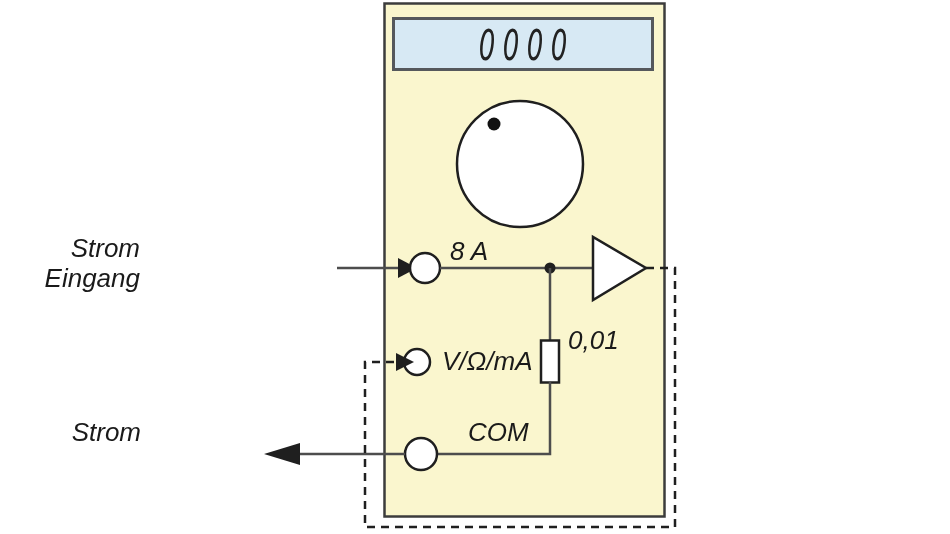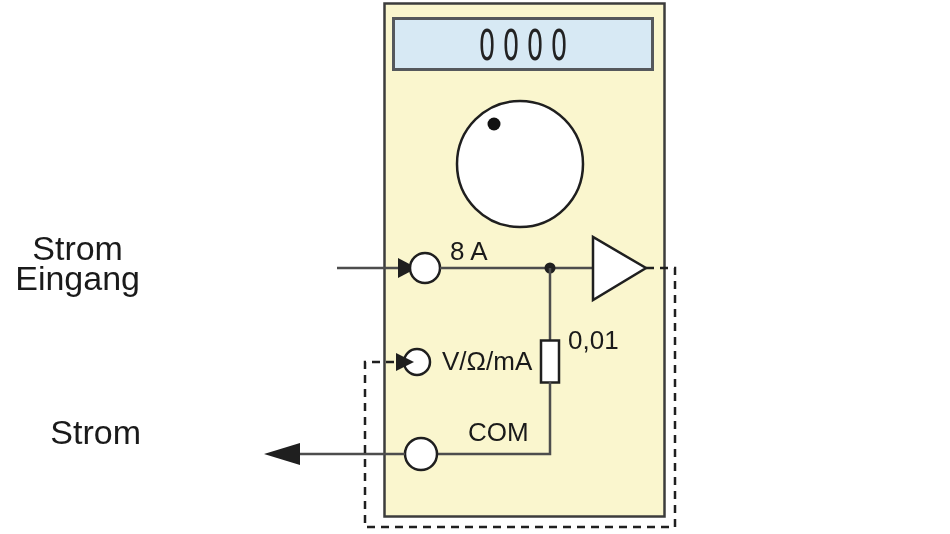--- a/index.html
+++ b/index.html
@@ -15,20 +15,21 @@
   * { margin: 0; padding: 0; box-sizing: border-box; }
   html, body { background: var(--page-bg); }
   .stage {
     position: relative;
     width: 758px;
     height: 534px;
     background: var(--page-bg);
     overflow: hidden;
     font-family: "Liberation Sans", sans-serif;
     color: var(--text);
+    font-style: italic;
   }
   .stage svg { position: absolute; left: 0; top: 0; }
 
   
   .body-rect   { fill: var(--body-fill); stroke: var(--body-stroke); stroke-width: 2.5; }
   .lcd-rect    { fill: var(--display-fill); stroke: var(--display-stroke); stroke-width: 3; }
   .knob        { fill: #ffffff; stroke: var(--outline); stroke-width: 2.5; }
   .knob-dot    { fill: #111111; }
   .wire        { stroke: var(--wire); stroke-width: 2.5; fill: none; }
   .shape       { fill: #ffffff; stroke: var(--outline); stroke-width: 2.5; }
@@ -40,22 +41,22 @@
   
   .lbl {
     position: absolute;
     font-size: 26px;
     line-height: 1;
     white-space: nowrap;
     color: var(--text);
   }
   .terminal-label {
     position: absolute;
-    text-align: center;
-    font-size: 34px;
+    text-align: right;
+    font-size: 26px;
     line-height: 30px;
     white-space: nowrap;
   }
   .terminal-label span { display: block; }
   .lcd-value {
     position: absolute;
     left: 393px; top: 20px;
     width: 260px; height: 50px;
     display: flex; align-items: center; justify-content: center;
     font-family: "DejaVu Sans", sans-serif;

